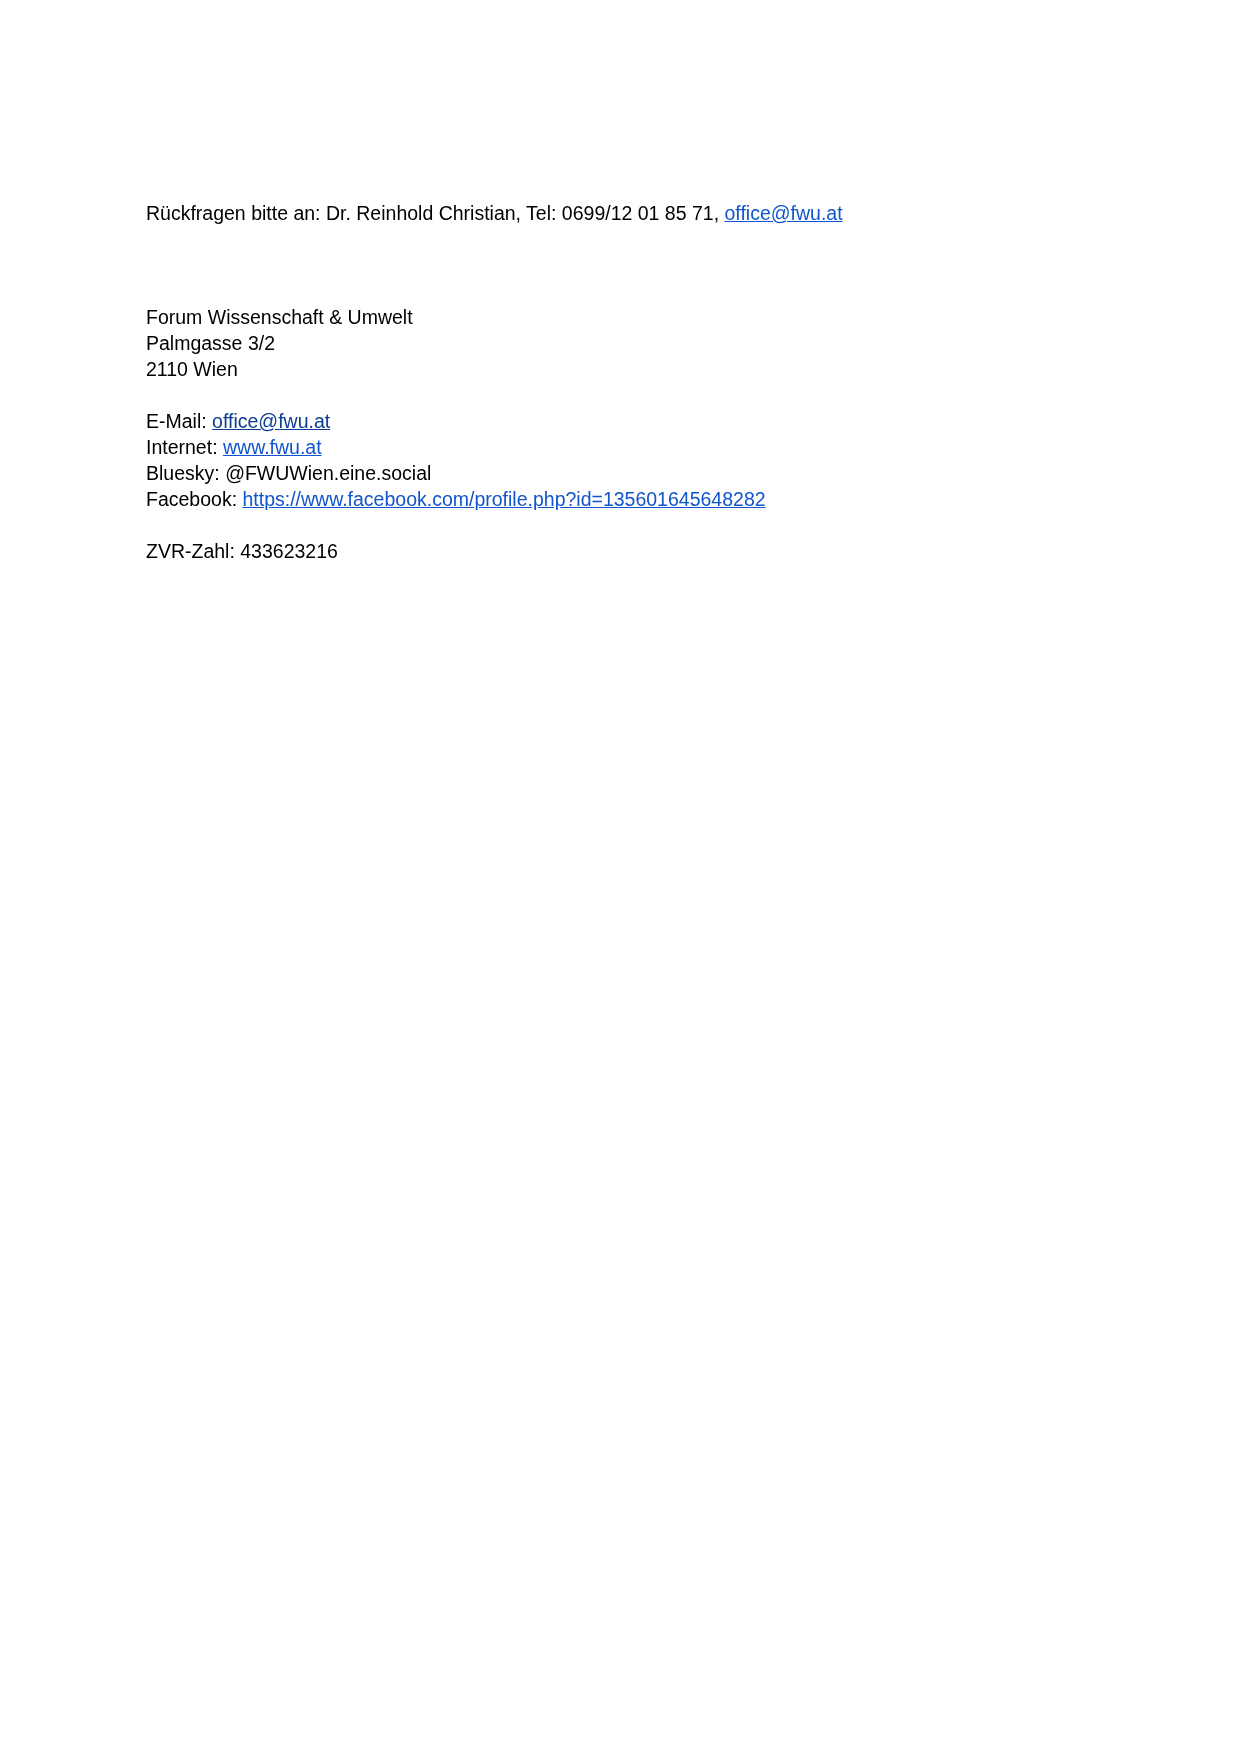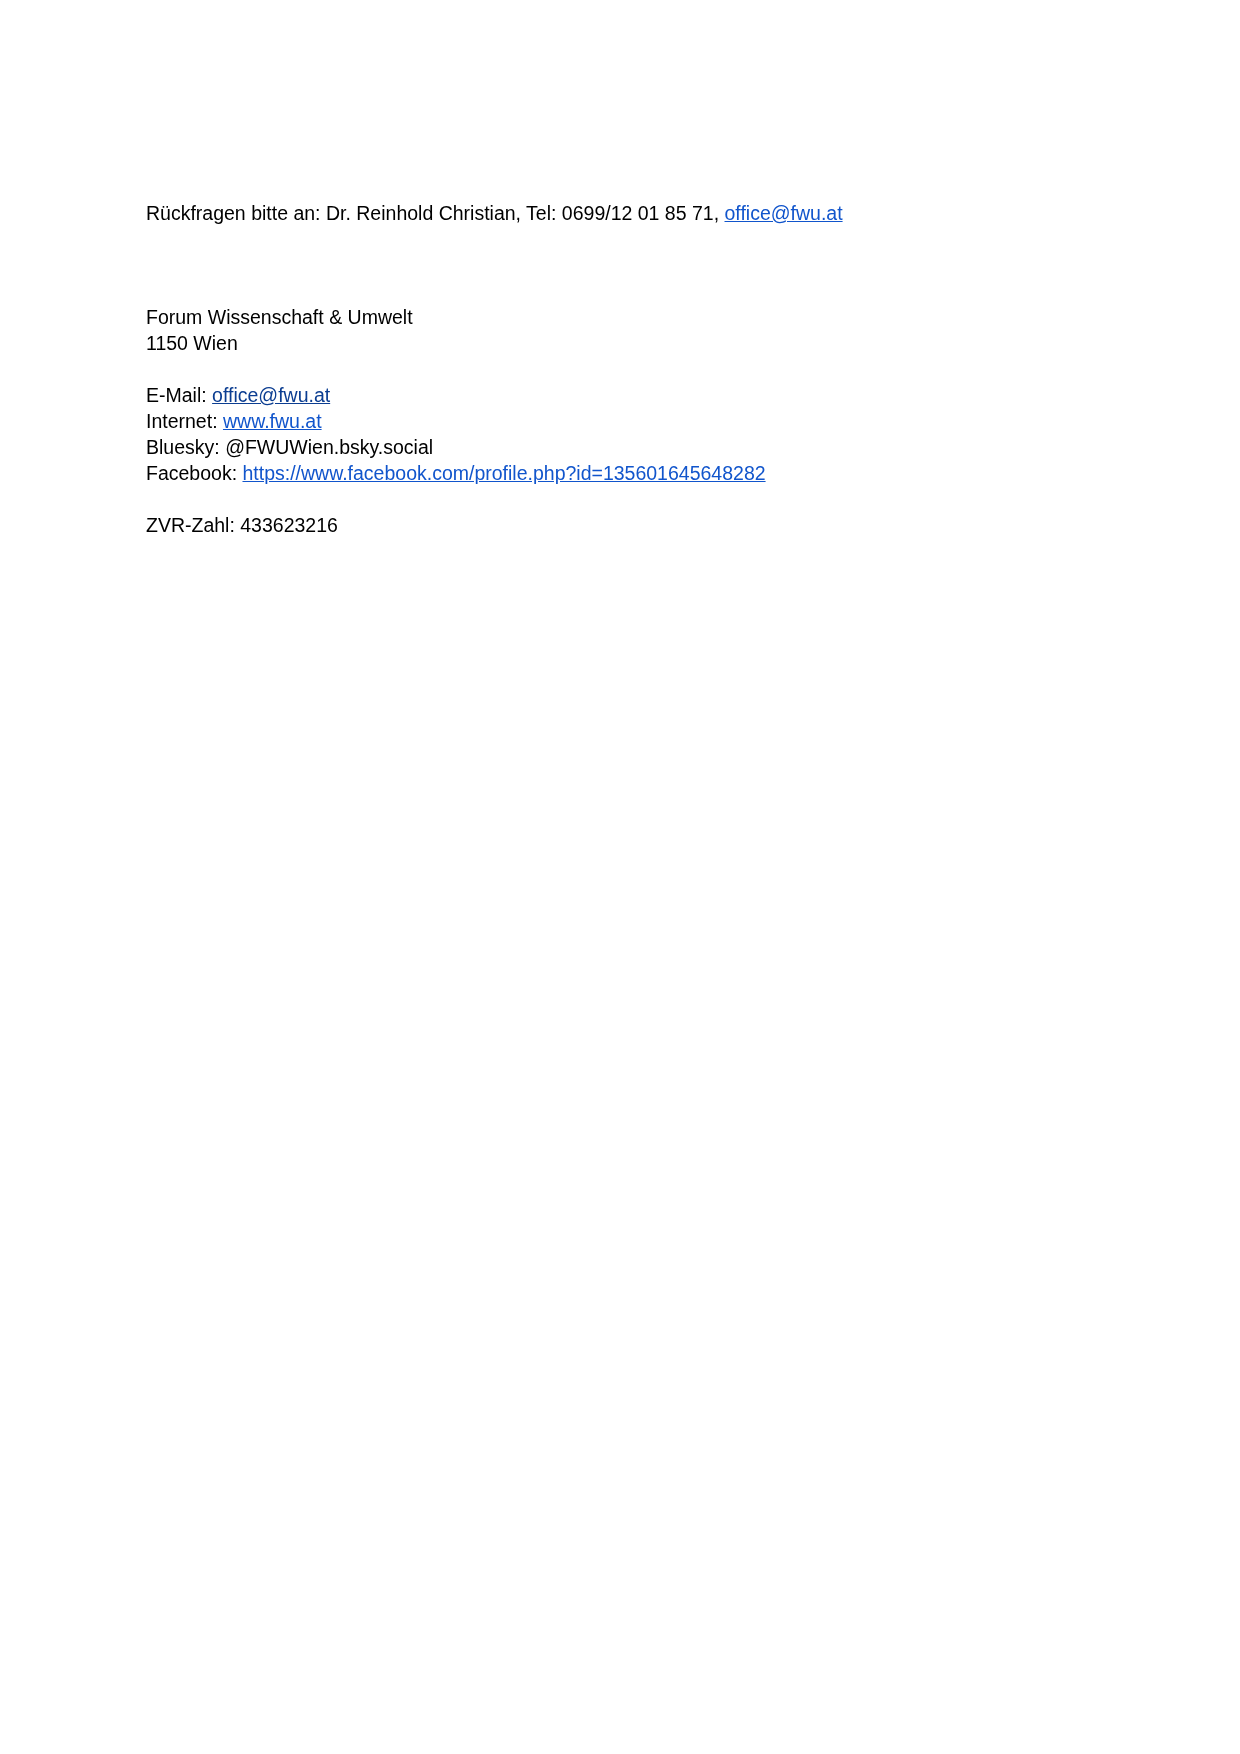--- a/index.html
+++ b/index.html
@@ -64,33 +64,34 @@
       <p>
         <span>Rückfragen bitte an: Dr. Reinhold Christian, Tel: 0699/12 01 85 71, </span><a class="link" href="#">office@fwu.at</a>
       </p>
     </div>
 
     <div class="gap-large"></div>
 
 
     <div class="block">
       <p>Forum Wissenschaft &amp; Umwelt</p>
-      <p>1150 Wien</p>
+      <p>Palmgasse 3/2</p>
+      <p>2110 Wien</p>
     </div>
 
 
     <div class="block">
       <p>
         <span>E-Mail: </span><a class="link-dark" href="#">office@fwu.at</a>
       </p>
       <p>
         <span>Internet: </span><a class="link" href="#">www.fwu.at</a>
       </p>
       <p>
-        <span>Bluesky: </span><span>@FWUWien.bsky.social</span>
+        <span>Bluesky: </span><span>@FWUWien.eine.social</span>
       </p>
       <p>
         <span>Facebook: </span><a class="link" href="#">https://www.facebook.com/profile.php?id=135601645648282</a>
       </p>
     </div>
 
     <div class="block">
       <p>ZVR-Zahl: 433623216</p>
     </div>
 

